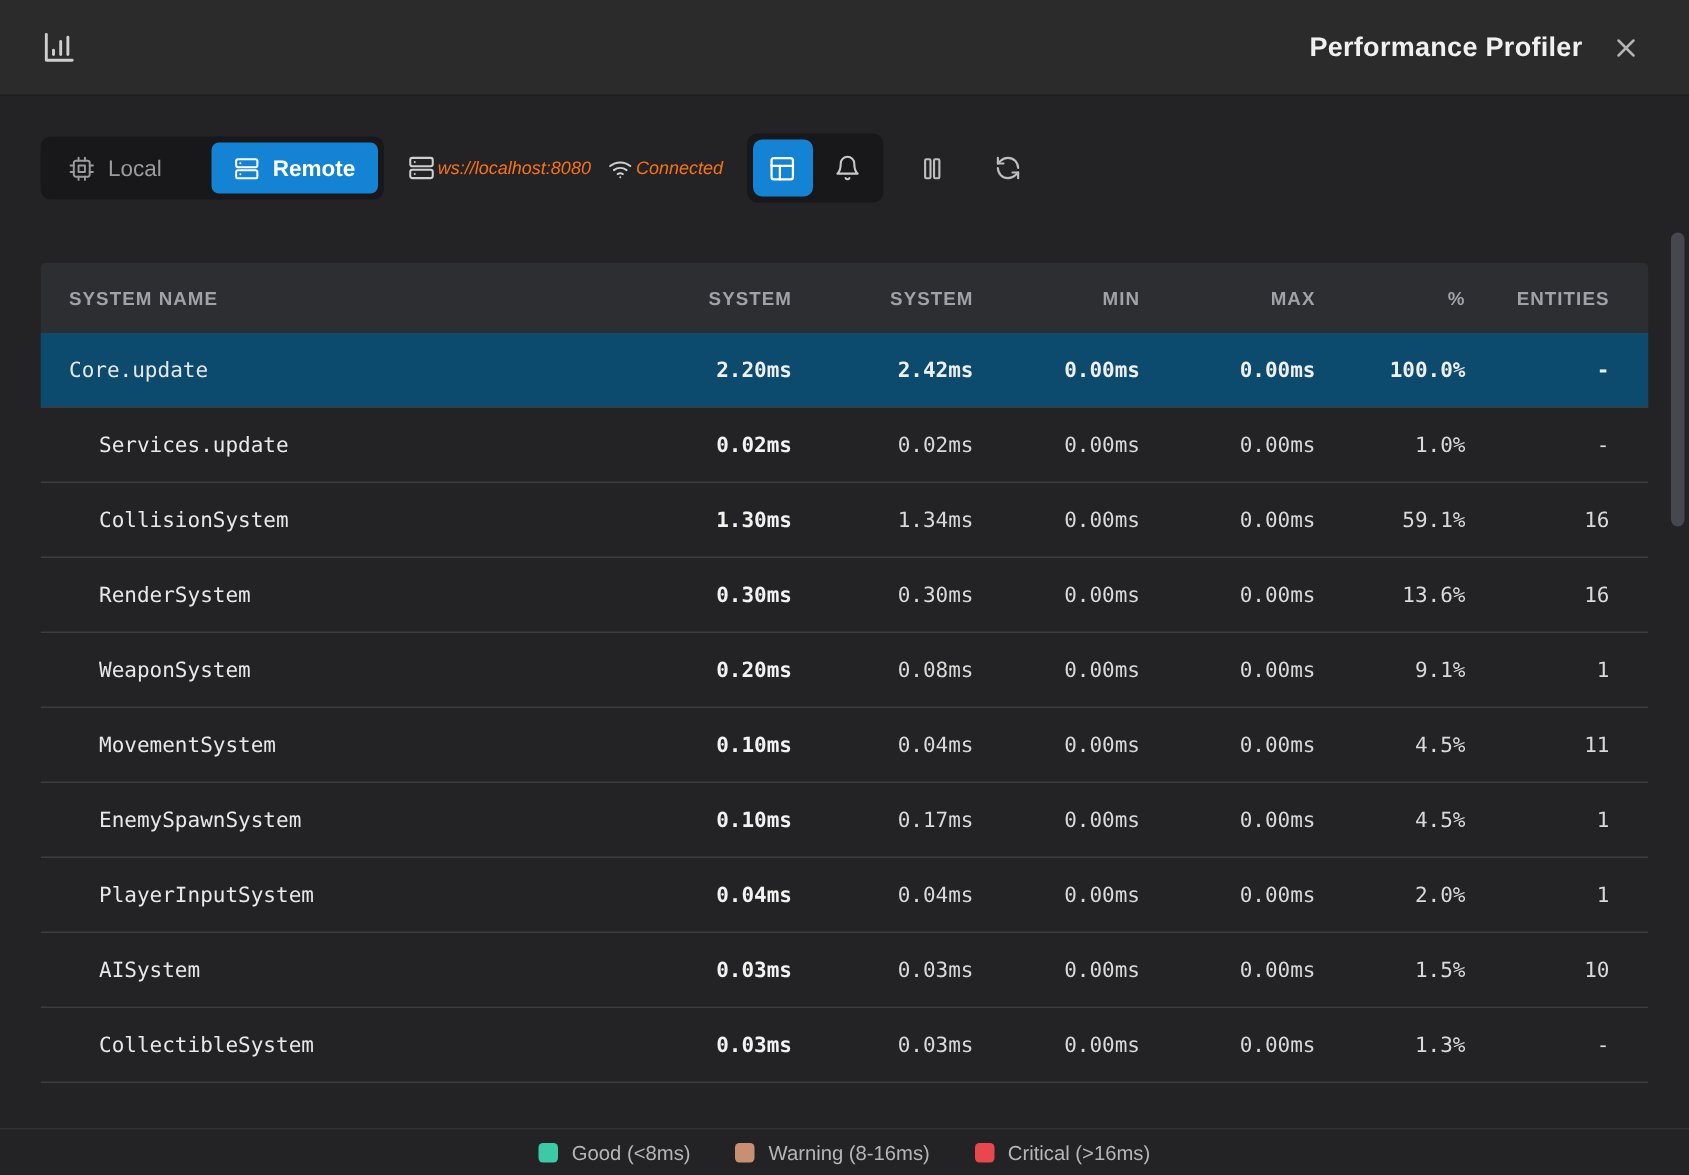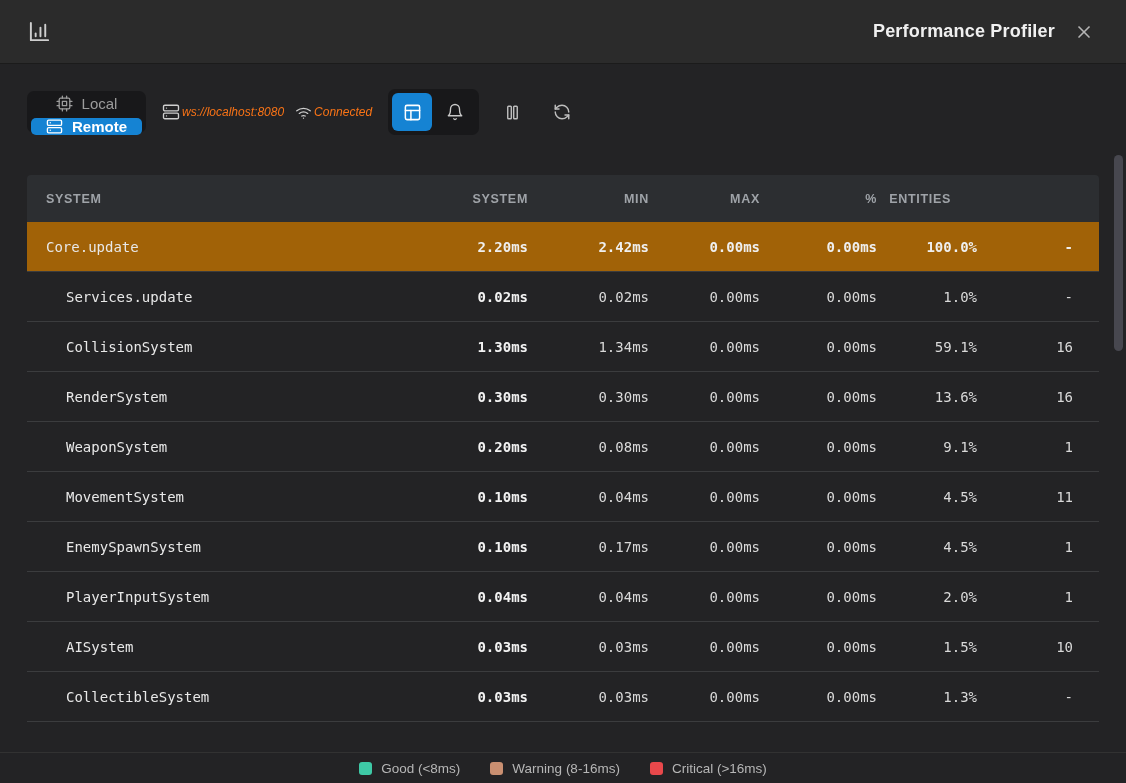--- a/index.html
+++ b/index.html
@@ -23,21 +23,21 @@
     display:flex; align-items:center; justify-content:center; width:28px; height:28px;
   }
 
   
   .toolbar {
     margin-top:24px; height:48px; padding:0 27px;
     display:flex; align-items:center; gap:16px;
   }
   .mode-group {
     background:#18181a; border-radius:7px; padding:4px; height:42px;
-    display:flex; align-items:center; gap:6px;flex-direction:column;
+    display:flex; align-items:center; gap:18px;
   }
   .mode-btn {
     display:flex; align-items:center; gap:9px; border:none; background:transparent;
     color:#9c9c9c; font-size:15px; font-family:inherit; padding:0 15px; height:34px;
     border-radius:5px; cursor:pointer;
   }
   .mode-btn.active { background:#1583d3; color:#ffffff; font-weight:700; }
   .conn { display:flex; align-items:center; gap:3px; color:#f97316; font-size:12px;font-style:italic; }
   .conn .seg { display:flex; align-items:center; gap:2px; }
   .conn .seg + .seg { margin-left:8px; }
@@ -83,21 +83,21 @@
   }
   .thead .cell, .row .cell { text-align:right; }
   .thead .cell:first-child, .row .cell:first-child { text-align:left; padding-left:19px; }
   .thead .cell:last-child, .row .cell:last-child { padding-right:26px; }
   .rows { font-family:"DejaVu Sans Mono", monospace; font-size:14px; }
   .row { height:50px; border-bottom:1px solid #3b3c3e; cursor:default; }
   .row .c-name { color:#e8e8e8; }
   .row .num { color:#d9d9d9; }
   .row .c-current { font-weight:700; color:#f2f2f2; }
   .row.child .c-name { padding-left:39px; }
-  .row.highlight { background:#a16207; }
+  .row.highlight { background:#0c4a6e; }
   .row.highlight .num { font-weight:700; color:#efefef; }
 
   
   .scroll-thumb {
     position:absolute; right:3px; top:155px; width:9px; height:196px;
     background:#47474f; border-radius:5px;
   }
 
   
   .footer {
@@ -207,20 +207,21 @@
       <path d="M21 12a9 9 0 0 0-9-9 9.75 9.75 0 0 0-6.74 2.74L3 8"></path>
         <path d="M3 3v5h5"></path>
       <path d="M3 12a9 9 0 0 0 9 9 9.75 9.75 0 0 0 6.74-2.74L21 16"></path>
         <path d="M16 16h5v5"></path>
     </svg>
   </button>
 </div>
 
 <div class="table-wrap">
   <div class="thead">
+    <div class="cell">SYSTEM NAME</div>
     <div class="cell">SYSTEM</div>
     <div class="cell">SYSTEM</div>
     <div class="cell">MIN</div>
     <div class="cell">MAX</div>
     <div class="cell">%</div>
     <div class="cell">ENTITIES</div>
   </div>
   <div class="rows">
       <div class="row highlight">
     <div class="cell c-name">Core.update</div>

